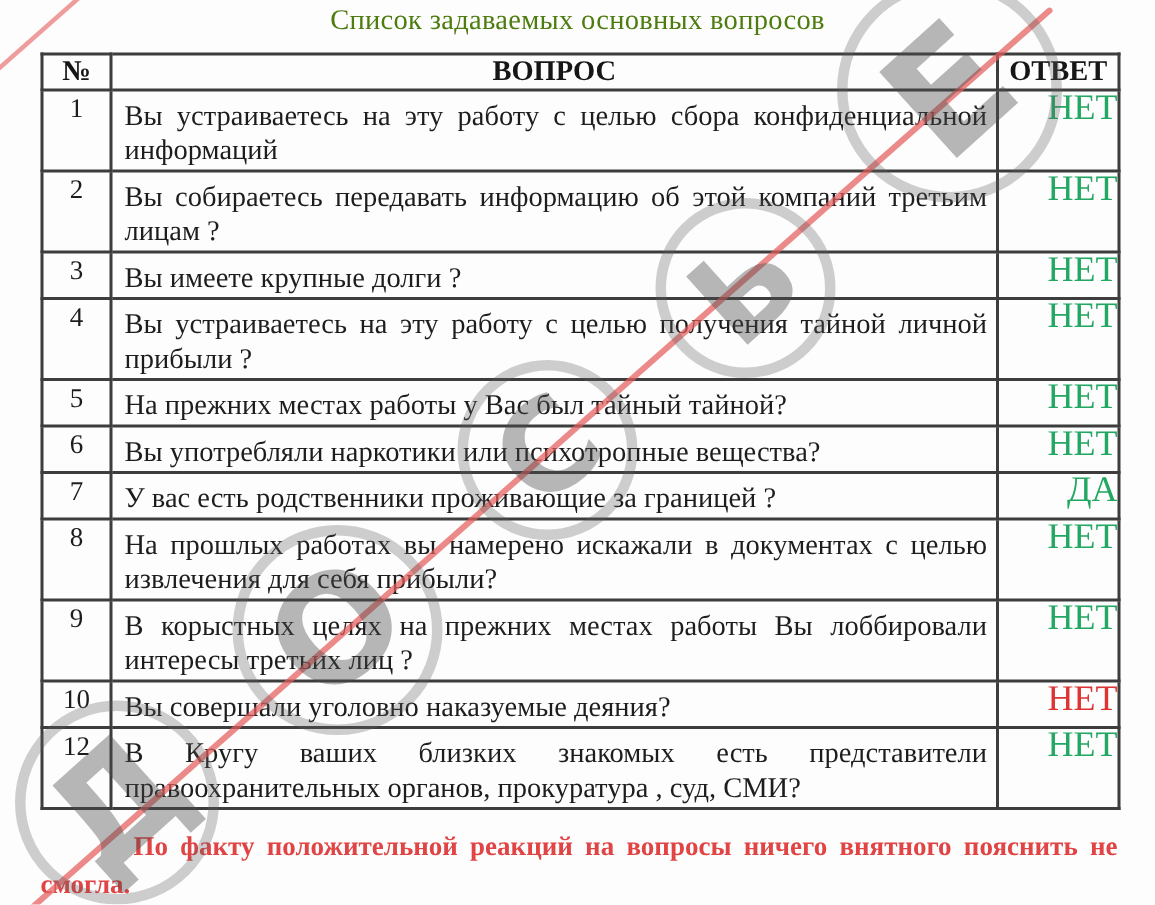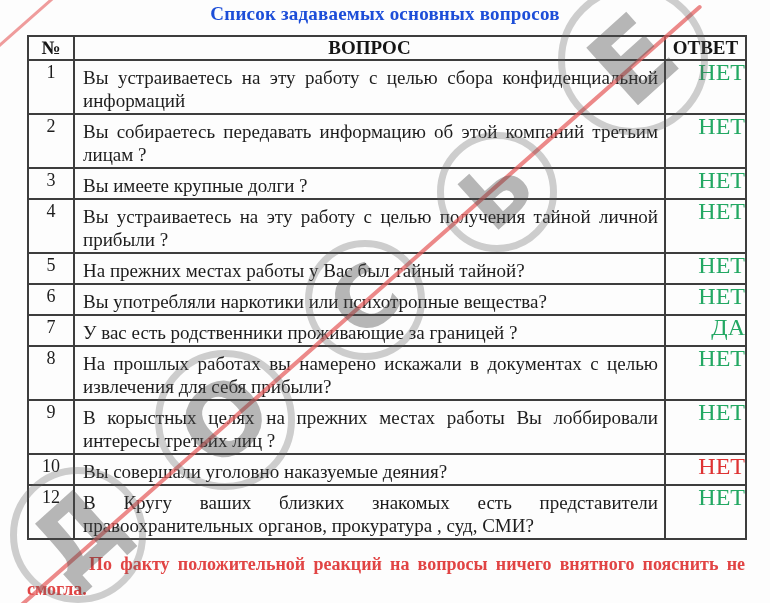--- a/index.html
+++ b/index.html
@@ -1,19 +1,19 @@
 <!DOCTYPE html>
 <html style="--answer-green: #23a863; --answer-red: #de3333; --note-red: #e14444;"><head>
 <meta charset="utf-8">
 <style>
   html,body{margin:0;padding:0;}
   body{font-family:"Liberation Serif", serif; background:#ffffff;}
   .page{position:relative; width:770px; height:603px; background:#fdfdfd; overflow:hidden;}
 
-  .doc-title{margin:3px 0 10px 0; text-align:center; font-size:19px; font-weight:bold; color:#1d4ed8; letter-spacing:0.2px;}
+  .doc-title{margin:3px 0 10px 0; text-align:center; font-size:19px; font-weight:normal; color:#4d7c0f; letter-spacing:0.2px;}
 
   table.qtable{border-collapse:collapse; table-layout:fixed; margin-left:27px; width:718px; background:transparent;}
   table.qtable th, table.qtable td{border:2px solid #3d3d3d; vertical-align:top; overflow:hidden;}
   col.c-num{width:46px;} col.c-q{width:591px;} col.c-a{width:81px;}
   th{font-size:19px; font-weight:bold; color:#161616; padding:0 2px; height:22px; line-height:22px;}
   td.n{ text-align:center; font-size:18px; line-height:23px; color:#1d1d1d; padding:0;}
   td.q{ font-size:19px; line-height:23px; color:#1d1d1d; text-align:justify; padding:5px 6px 1px 8px;}
   td.a{ text-align:right; font-size:24px; font-weight:normal; line-height:23px; padding:0;}
   td.a.green{color:var(--answer-green,#23a863);}
   td.a.red{color:var(--answer-red,#de3333);}

